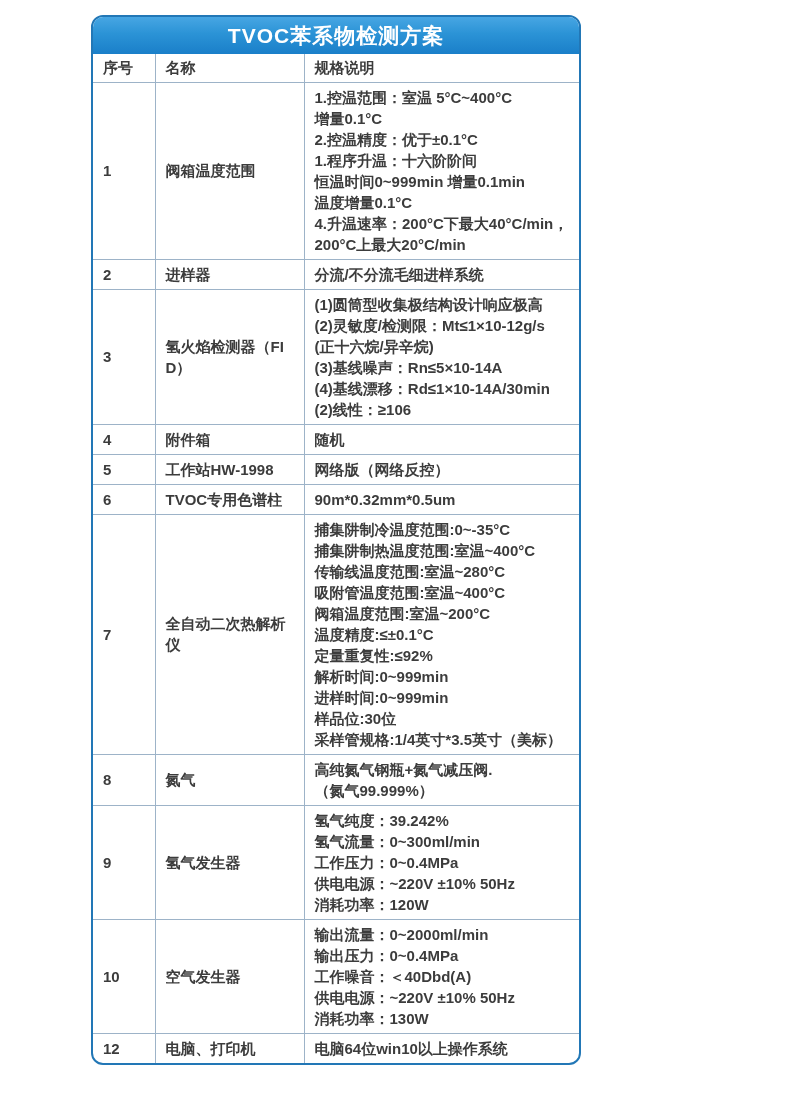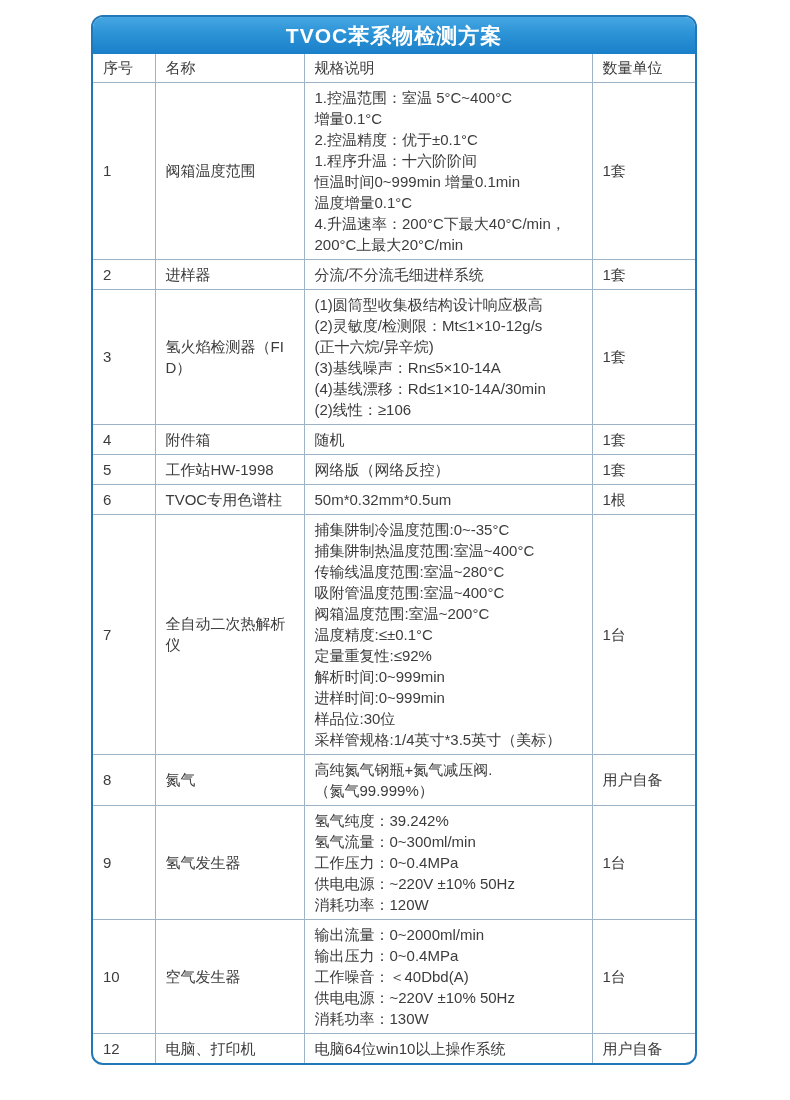--- a/index.html
+++ b/index.html
@@ -8,21 +8,21 @@
     width: 790px;
     height: 1100px;
     background: #ffffff;
     font-family: "Liberation Sans", "DejaVu Sans", sans-serif;
     overflow: hidden;
   }
   .panel {
     position: absolute;
     left: 91px;
     top: 15px;
-    width: 606px;
+    width: 490px;
     background: #ffffff;
     border: 2px solid #2277b6;
     border-radius: 12px;
     overflow: hidden;
     box-sizing: border-box;
   }
   .title-bar {
     height: 37px;
     background: linear-gradient(180deg, #47a6e3 0%, #2b93d6 45%, #1a7fc9 100%);
     color: #ffffff;
@@ -38,21 +38,21 @@
     border-collapse: collapse;
     table-layout: fixed;
     font-size: 15px;
     color: #3c3c3c;
   }
   .spec-table th,
   .spec-table td {
     border: 1px solid #9db3c8;
     padding: 4px 10px;
     vertical-align: middle;
-    font-weight: normal;
+    font-weight: bold;
     text-align: left;
     line-height: 21px;
     word-break: break-all;
     box-sizing: border-box;
   }
   
   .spec-table tr > *:first-child { border-left: none; }
   .spec-table tr > *:last-child  { border-right: none; }
   .spec-table thead tr > *       { border-top: none; }
   .spec-table tbody tr:last-child > * { border-bottom: none; }
@@ -137,21 +137,21 @@
     <td class="c-name">工作站HW-1998</td>
     <td class="c-spec">
             <div class="spec-line">网络版（网络反控）</div>
           </td>
     <td class="c-qty">1套</td>
   </tr>
         <tr>
     <td class="c-no">6</td>
     <td class="c-name">TVOC专用色谱柱</td>
     <td class="c-spec">
-            <div class="spec-line">50m*0.32mm*0.5um</div>
+            <div class="spec-line">90m*0.32mm*0.5um</div>
           </td>
     <td class="c-qty">1根</td>
   </tr>
         <tr>
     <td class="c-no">7</td>
     <td class="c-name">全自动二次热解析仪</td>
     <td class="c-spec">
             <div class="spec-line">捕集阱制冷温度范围:0~-35°C</div>
             <div class="spec-line">捕集阱制热温度范围:室温~400°C</div>
             <div class="spec-line">传输线温度范围:室温~280°C</div>

